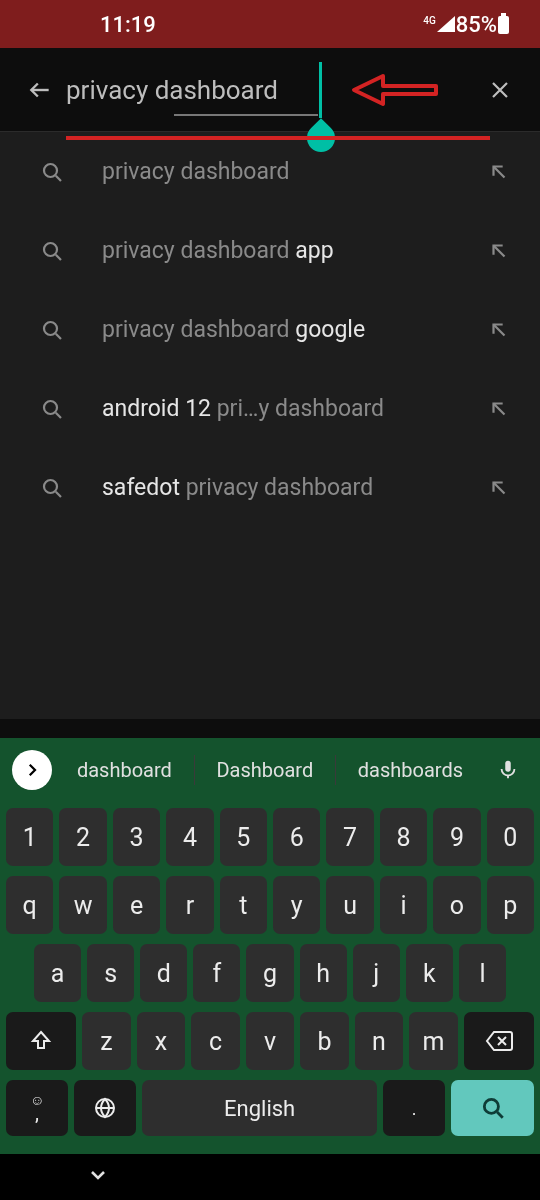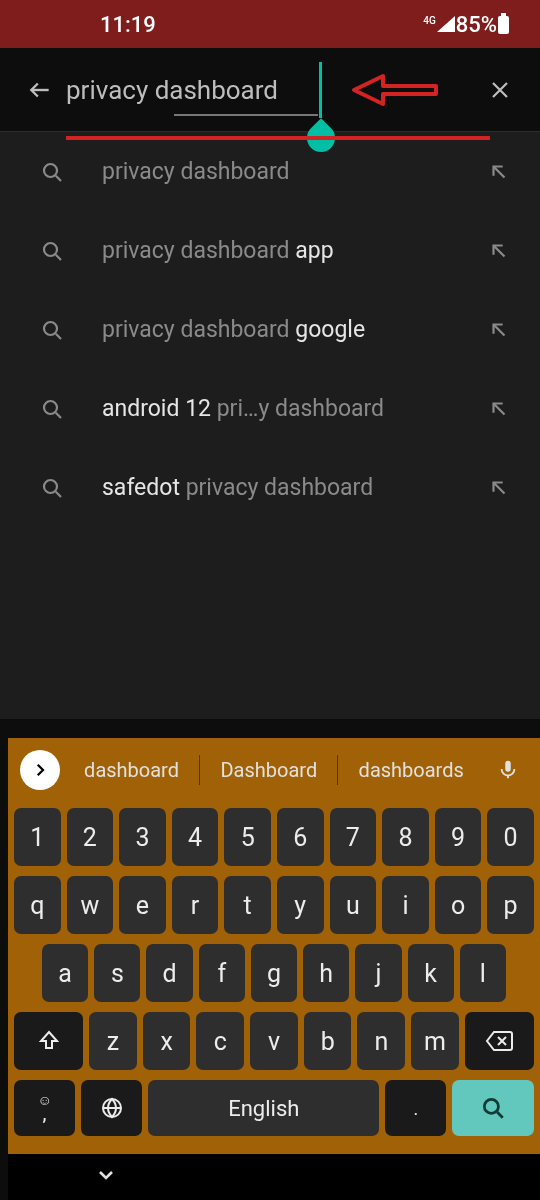--- a/index.html
+++ b/index.html
@@ -28,21 +28,21 @@
   .suggestions { background: #1d1d1d; }
   .sugg-row { height: 79px; display: flex; align-items: center; padding: 0 30px 0 40px; }
   .sugg-icon { width: 26px; color: #8a8a8a; display: flex; }
   .sugg-text { flex: 1; font-size: 23px; padding-left: 36px; color: #8a8a8a; white-space: nowrap; overflow: hidden; text-overflow: ellipsis; }
   .sugg-text .hl { color: #e6e6e6; }
   .insert-icon { color: #8a8a8a; display: flex; }
 
   .suggestions-fill { background: #1d1d1d; }
 
   
-  .keyboard { position: absolute; bottom: 0; left: 8px; right: 0; background: #a16207; }
+  .keyboard { position: absolute; bottom: 0; left: 0; right: 0; background: #14532d; }
   .kb-sugg-row { height: 64px; display: flex; align-items: center; padding: 0 12px; gap: 10px; }
   .kb-expand { width: 40px; height: 40px; border-radius: 50%; background: #fff; color: #000; display: flex; align-items: center; justify-content: center; }
   .kb-sugg-words { flex: 1; display: flex; align-items: center; justify-content: space-around; color: #e0e0e0; font-size: 20px; }
   .kb-sugg-words span { padding: 0 8px; }
   .kb-sugg-sep { width: 1px; height: 30px; background: #3a3a3a; }
   .kb-mic { width: 40px; display: flex; align-items: center; justify-content: center; color: #e0e0e0; }
 
   .kb-rows { padding: 6px 4px 8px; }
   .kb-row { display: flex; gap: 6px; margin-bottom: 10px; padding: 0 2px; }
   .key { flex: 1; height: 58px; background: #2e2e2e; border-radius: 7px; display: flex; align-items: center; justify-content: center; color: #ececec; font-size: 25px; font-weight: 400; }

